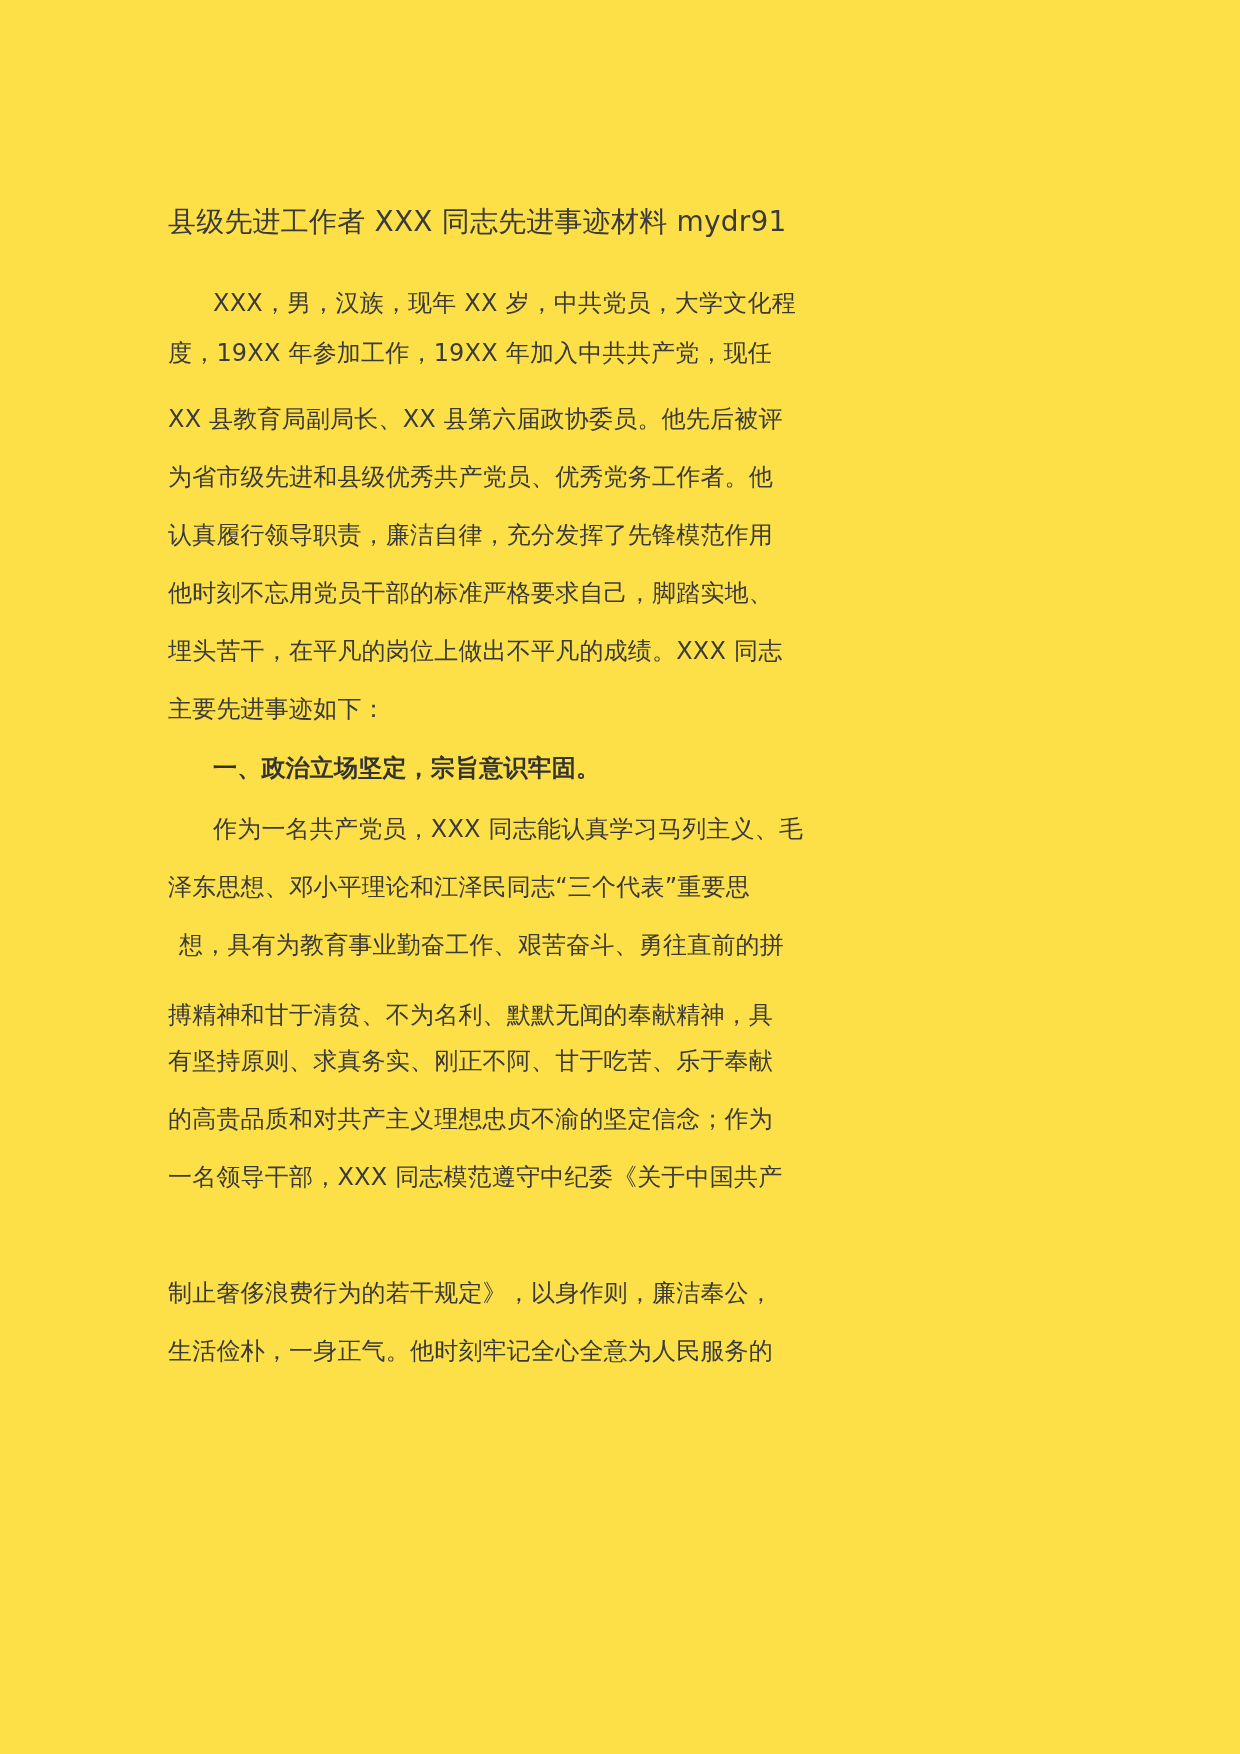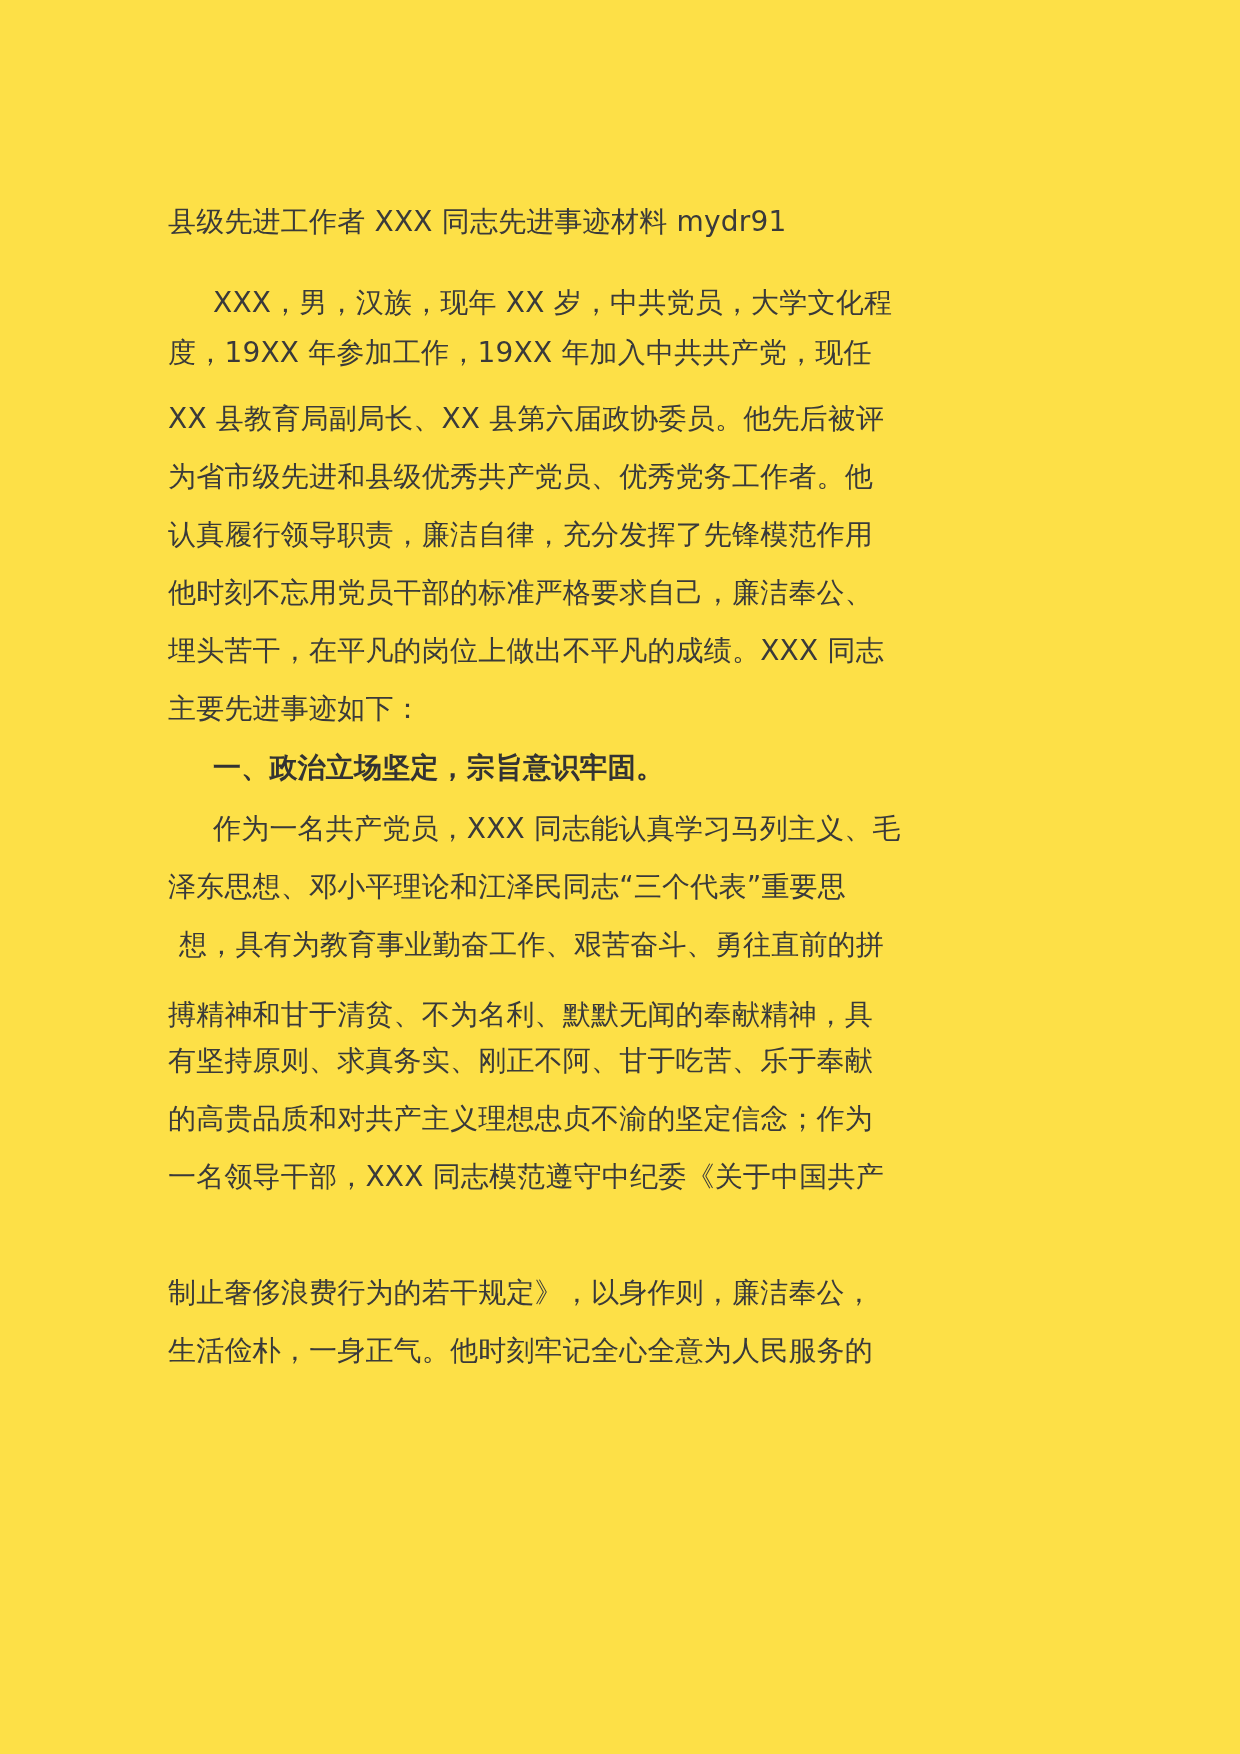--- a/index.html
+++ b/index.html
@@ -20,21 +20,21 @@
       left: 0;
       top: 0;
       width: 1240px;
       height: 1754px;
       background: #fde047;
     }
     .line {
       position: absolute;
       left: 168px;
       white-space: nowrap;
-      font-size: 28px;
+      font-size: 24px;
       line-height: 34px;
       letter-spacing: 0.2px;
     }
     .title {
       font-size: 28px;
     }
     .indent {
       left: 213px;
     }
     .heading {
@@ -47,21 +47,21 @@
 
 <div class="page">
 
   <div class="line title" style="top:205px;">县级先进工作者 XXX 同志先进事迹材料 mydr91</div>
 
   <div class="line indent" style="top:286px;">XXX，男，汉族，现年 XX 岁，中共党员，大学文化程</div>
   <div class="line" style="top:336px;">度，19XX 年参加工作，19XX 年加入中共共产党，现任</div>
   <div class="line" style="top:460px;">为省市级先进和县级优秀共产党员、优秀党务工作者。他</div>
   <div class="line" style="top:402px;">XX 县教育局副局长、XX 县第六届政协委员。他先后被评</div>
   <div class="line" style="top:518px;">认真履行领导职责，廉洁自律，充分发挥了先锋模范作用</div>
-  <div class="line" style="top:576px;">他时刻不忘用党员干部的标准严格要求自己，廉洁奉公、</div>
+  <div class="line" style="top:576px;">他时刻不忘用党员干部的标准严格要求自己，脚踏实地、</div>
   <div class="line" style="top:634px;">埋头苦干，在平凡的岗位上做出不平凡的成绩。XXX 同志</div>
   <div class="line" style="top:692px;">主要先进事迹如下：</div>
 
   <div class="line indent heading" style="top:751px;">一、政治立场坚定，宗旨意识牢固。</div>
 
   <div class="line indent" style="top:812px;">作为一名共产党员，XXX 同志能认真学习马列主义、毛</div>
   <div class="line" style="top:870px;">泽东思想、邓小平理论和江泽民同志“三个代表”重要思</div>
   <div class="line" style="top:928px;margin-left:11px;">想，具有为教育事业勤奋工作、艰苦奋斗、勇往直前的拼</div>
   <div class="line" style="top:986px;margin-top:12px;">搏精神和甘于清贫、不为名利、默默无闻的奉献精神，具</div>
   <div class="line" style="top:1044px;">有坚持原则、求真务实、刚正不阿、甘于吃苦、乐于奉献</div>

